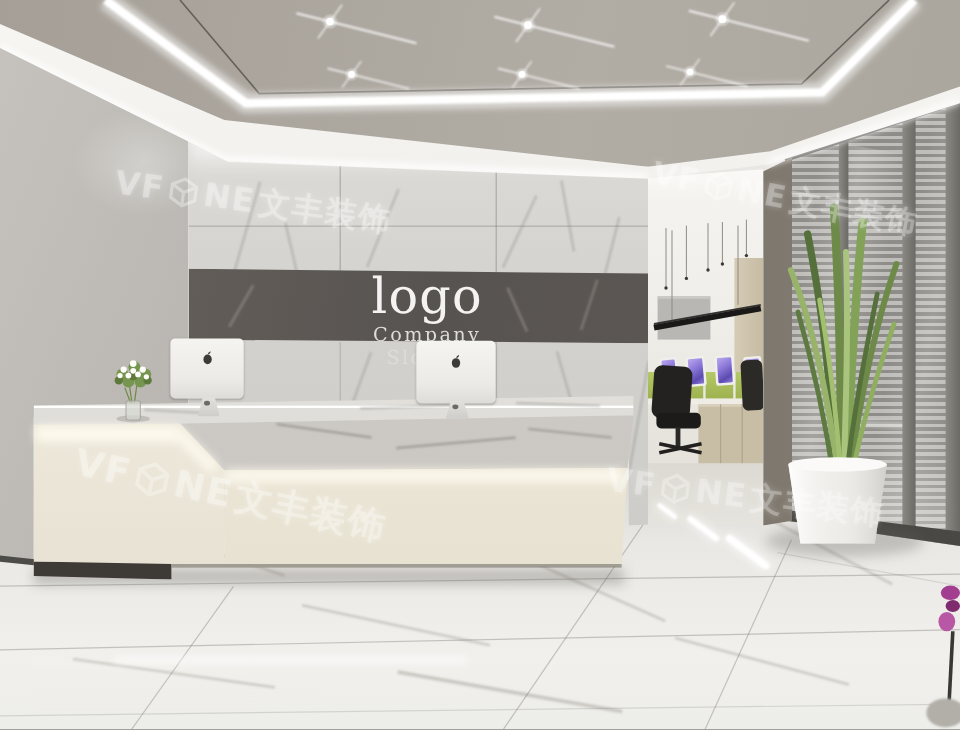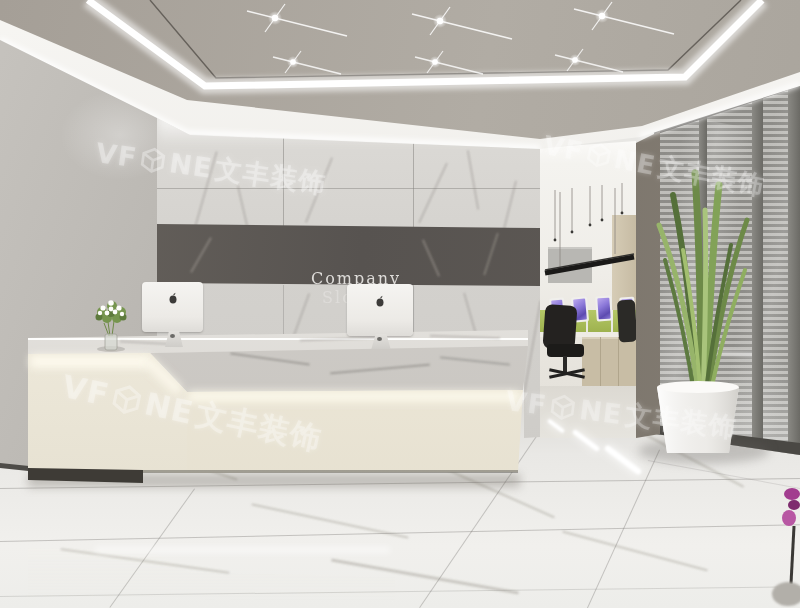--- a/index.html
+++ b/index.html
@@ -253,20 +253,21 @@
     <div class="abs" style="left:283px;top:285px;width:1px;height:58px;background:rgba(128,126,122,.35);"></div>
     <div class="abs" style="left:413px;top:285px;width:1px;height:56px;background:rgba(128,126,122,.35);"></div>
 
     <div class="full" style="clip-path:polygon(157px 224px,540px 228px,540px 286px,157px 283px);
                 background:linear-gradient(95deg,#6a655f 0%,#575350 45%,#615c57 100%);">
       <div class="vein" style="left:200px;top:235px;width:2px;height:40px;transform:rotate(30deg);background:rgba(168,162,154,.5);"></div>
       <div class="vein" style="left:430px;top:238px;width:2px;height:40px;transform:rotate(-24deg);background:rgba(168,162,154,.5);"></div>
       <div class="vein" style="left:490px;top:232px;width:1.5px;height:44px;transform:rotate(18deg);background:rgba(168,162,154,.45);"></div>
     </div>
 
+    <div class="abs logo-serif" style="left:276px;top:227px;width:160px;font-size:41px;line-height:40px;letter-spacing:1px;">logo</div>
     <div class="abs logo-serif" style="left:276px;top:269px;width:160px;font-size:16px;letter-spacing:2px;color:#dedcd9;">Company Slogan</div>
   </div>
 
   <div class="full" style="clip-path:polygon(28px 338px,528px 330px,528px 347px,28px 355px);
               background:linear-gradient(180deg,#ffffff 0,#eceae6 35%,#c9c6c1 100%);z-index:14;">
     <div class="abs" style="left:28px;top:338px;width:500px;height:2px;background:rgba(255,255,255,.95);"></div>
     <div class="vein" style="left:120px;top:342px;width:60px;height:1.5px;transform:rotate(3deg);"></div>
     <div class="vein" style="left:300px;top:338px;width:80px;height:1.5px;transform:rotate(-2deg);"></div>
     <div class="vein" style="left:430px;top:336px;width:70px;height:1.5px;transform:rotate(2deg);"></div>
   </div>

